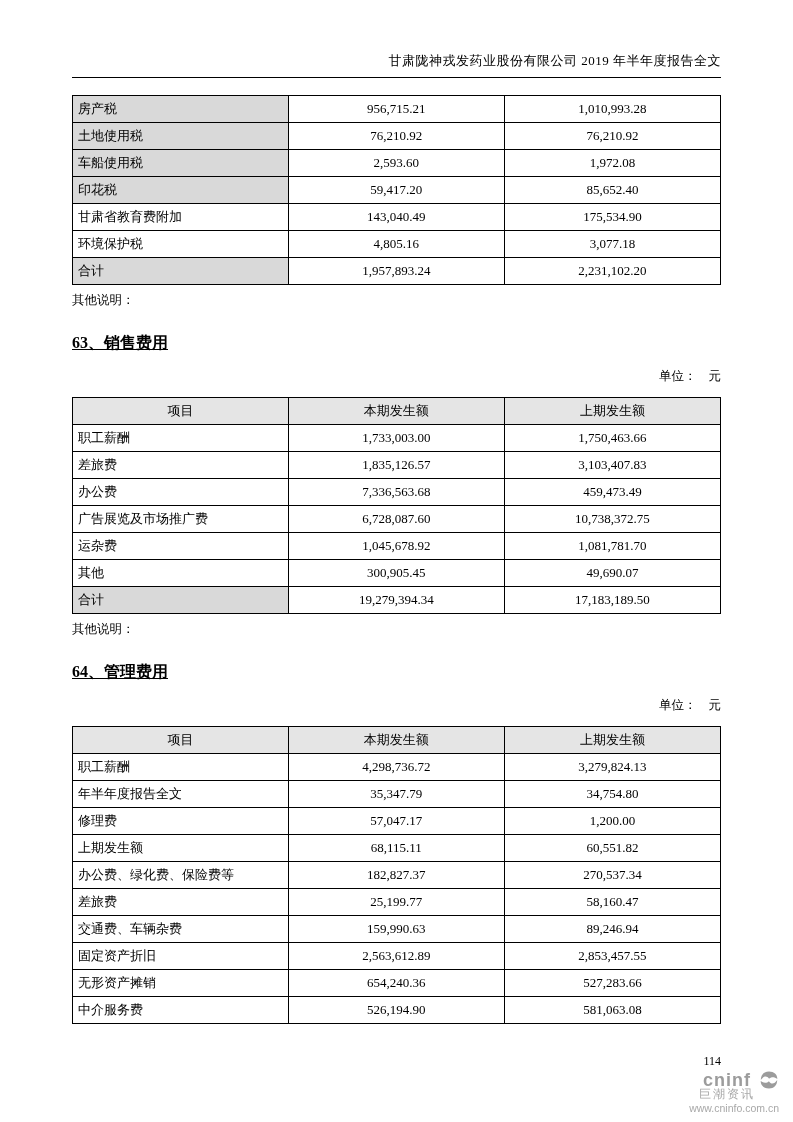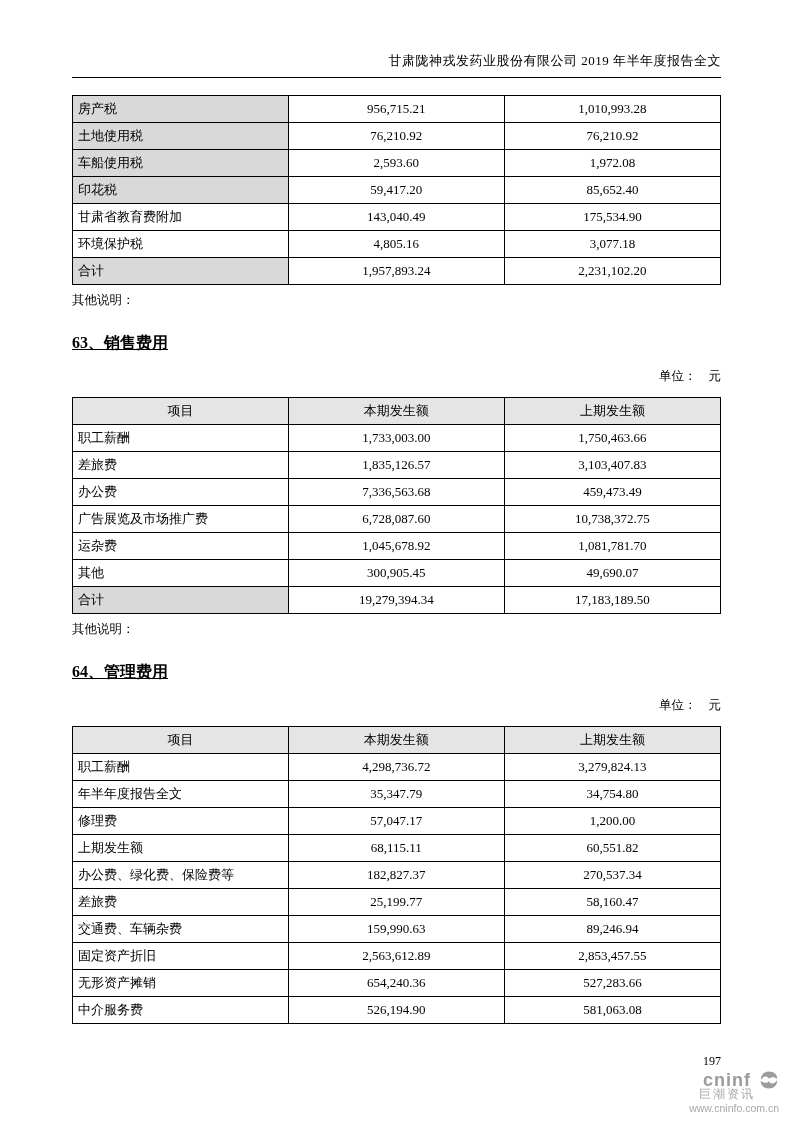--- a/index.html
+++ b/index.html
@@ -249,21 +249,21 @@
             <td class="num">527,283.66</td>
           </tr>
           <tr>
             <td class="lbl">中介服务费</td>
             <td class="num">526,194.90</td>
             <td class="num">581,063.08</td>
           </tr>
         </tbody>
     </table>
 
-    <div class="page-number">197</div>
+    <div class="page-number">114</div>
 
   </div>
 
   <div class="cninfo-logo">
     <div class="logo-top">
       <span class="logo-brand">cninf</span>
       <svg class="logo-swirl" viewBox="0 0 20 20" aria-hidden="true">
         <path d="M10 1.5c5.2 0 8.5 3.2 8.3 7.6-2.8-2.3-6-2.4-8.2-.3C8 5.6 4.8 5.5 1.8 10 1.9 4.5 5 1.5 10 1.5z" fill="#9c9c9c"></path>
         <path d="M10 18.5c-5.2 0-8.5-3.2-8.3-7.6 2.8 2.3 6 2.4 8.2.3 2.1 3.2 5.3 3.3 8.3-1.2-.1 5.5-3.2 8.5-8.2 8.5z" fill="#9c9c9c"></path>
       </svg>

